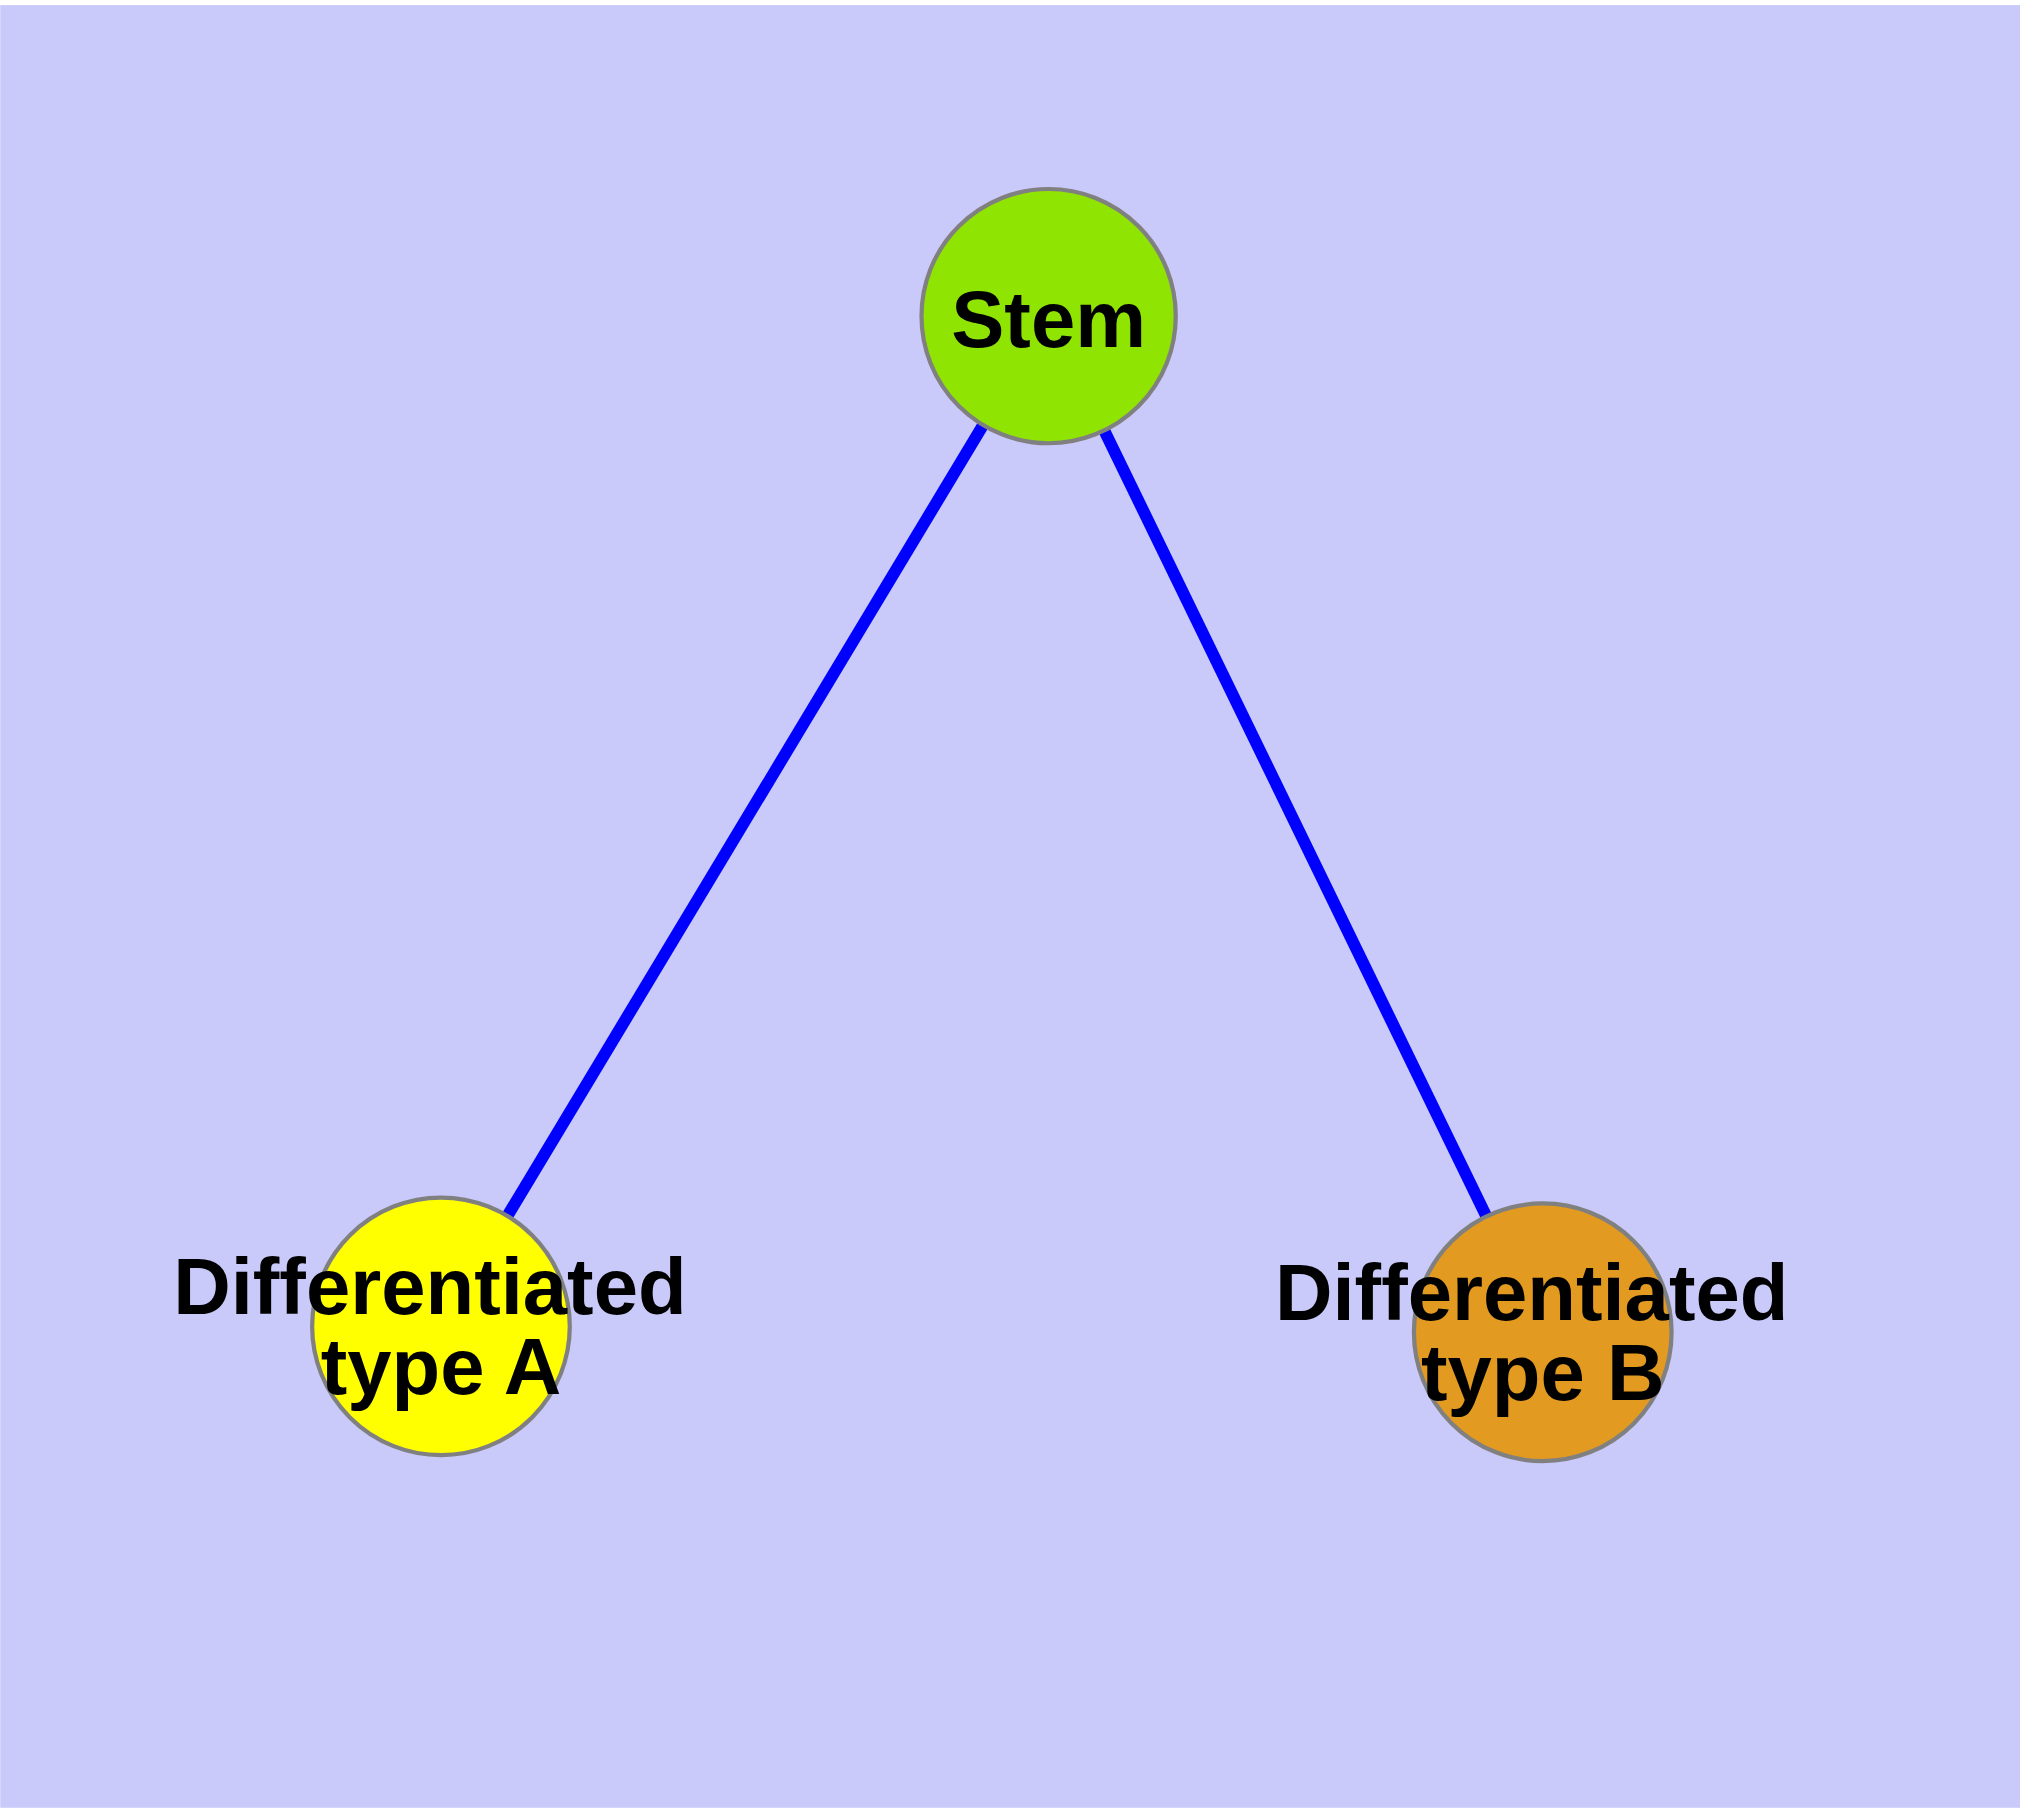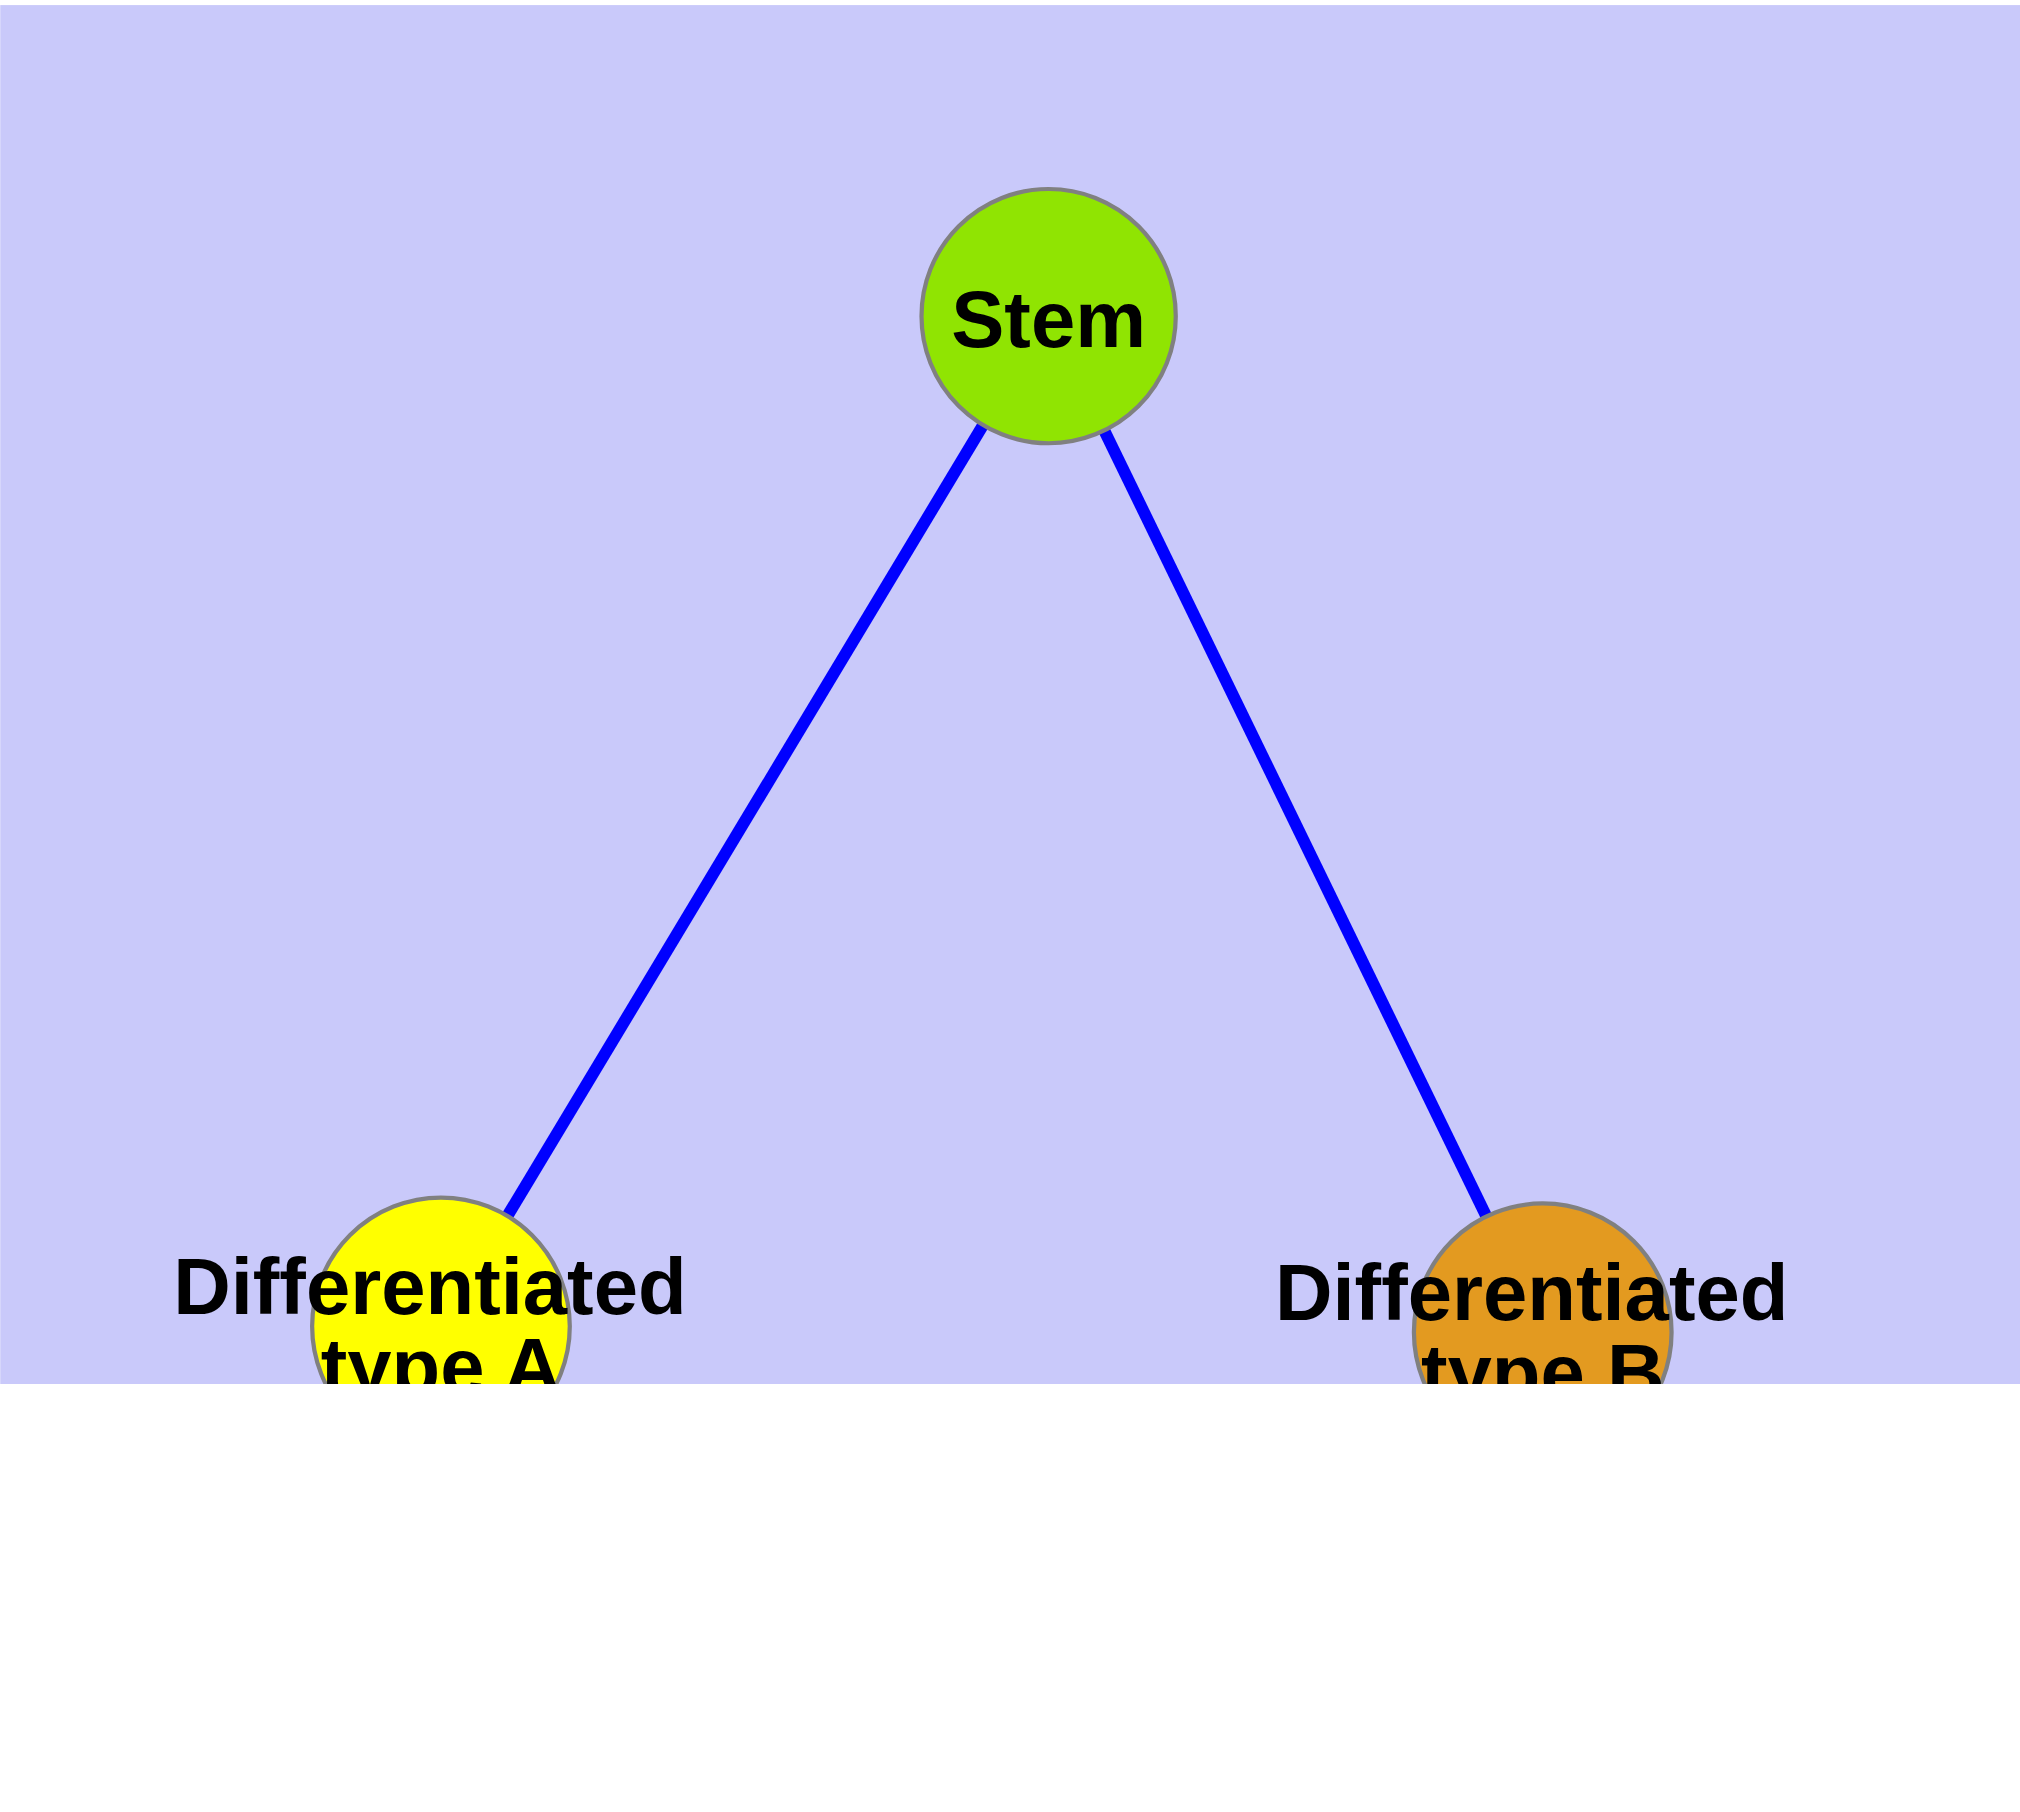--- a/index.html
+++ b/index.html
@@ -2,21 +2,21 @@
 <html style="font-size:13.6px"><head>
 <meta charset="utf-8">
 <style>
   html, body {
     margin: 0;
     padding: 0;
     background: #ffffff;
   }
   .canvas-wrap {
     width: 2021px;
-    height: 1384px;
+    height: 1812px;
     position: relative;
     background: #ffffff;
   }
   svg.diagram {
     display: block;
     width: 2021px;
     height: 1812px;
   }
   .node-label {
     font-family: "Liberation Sans", sans-serif;

